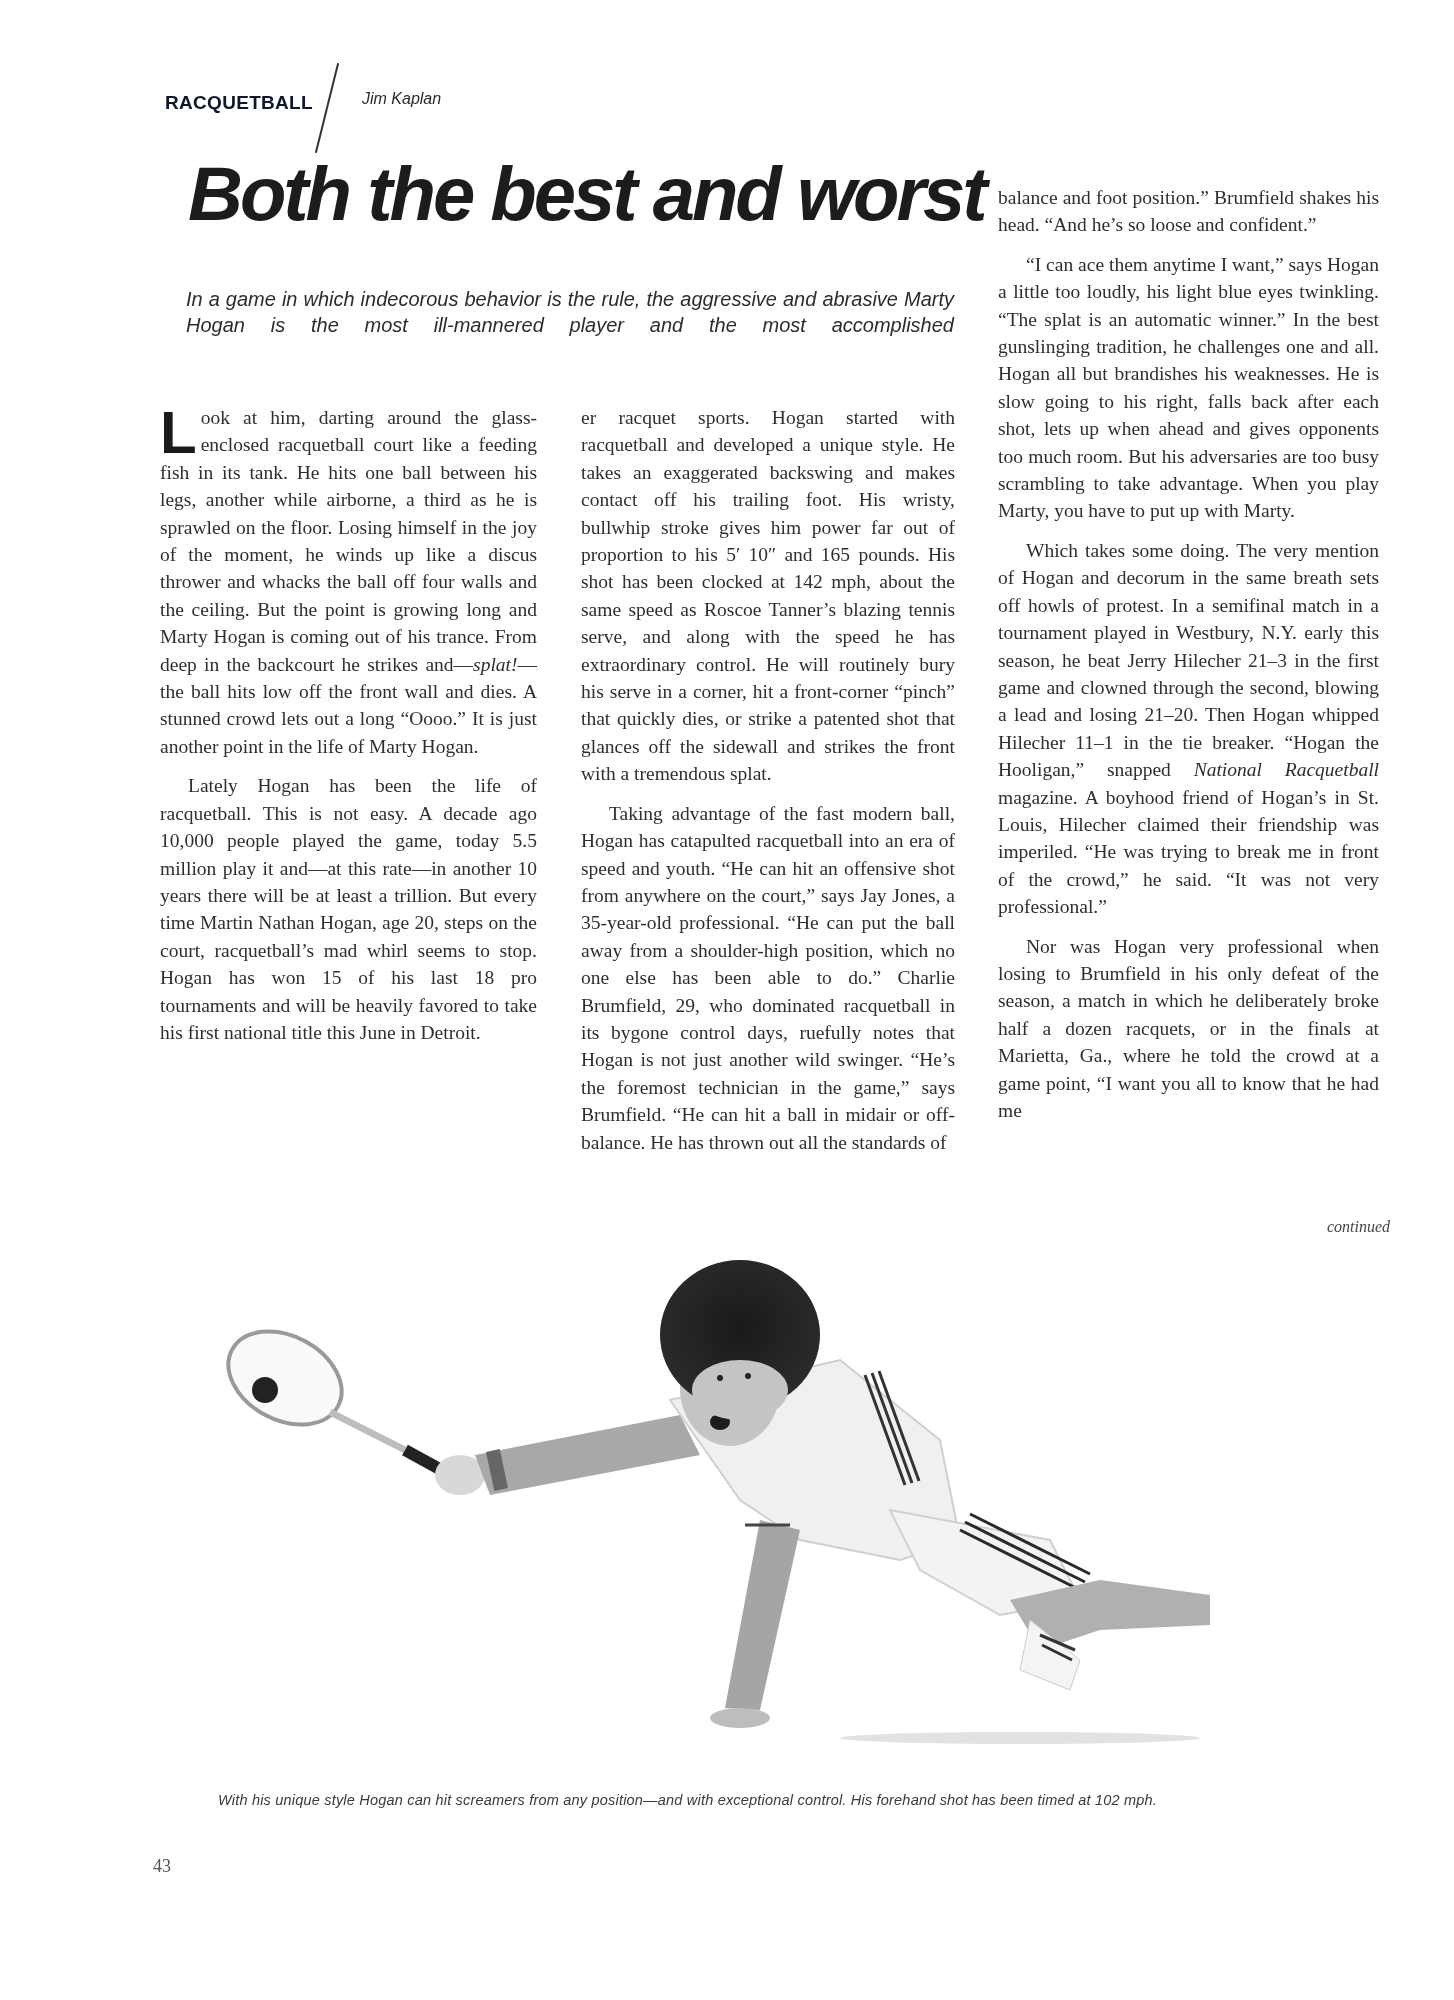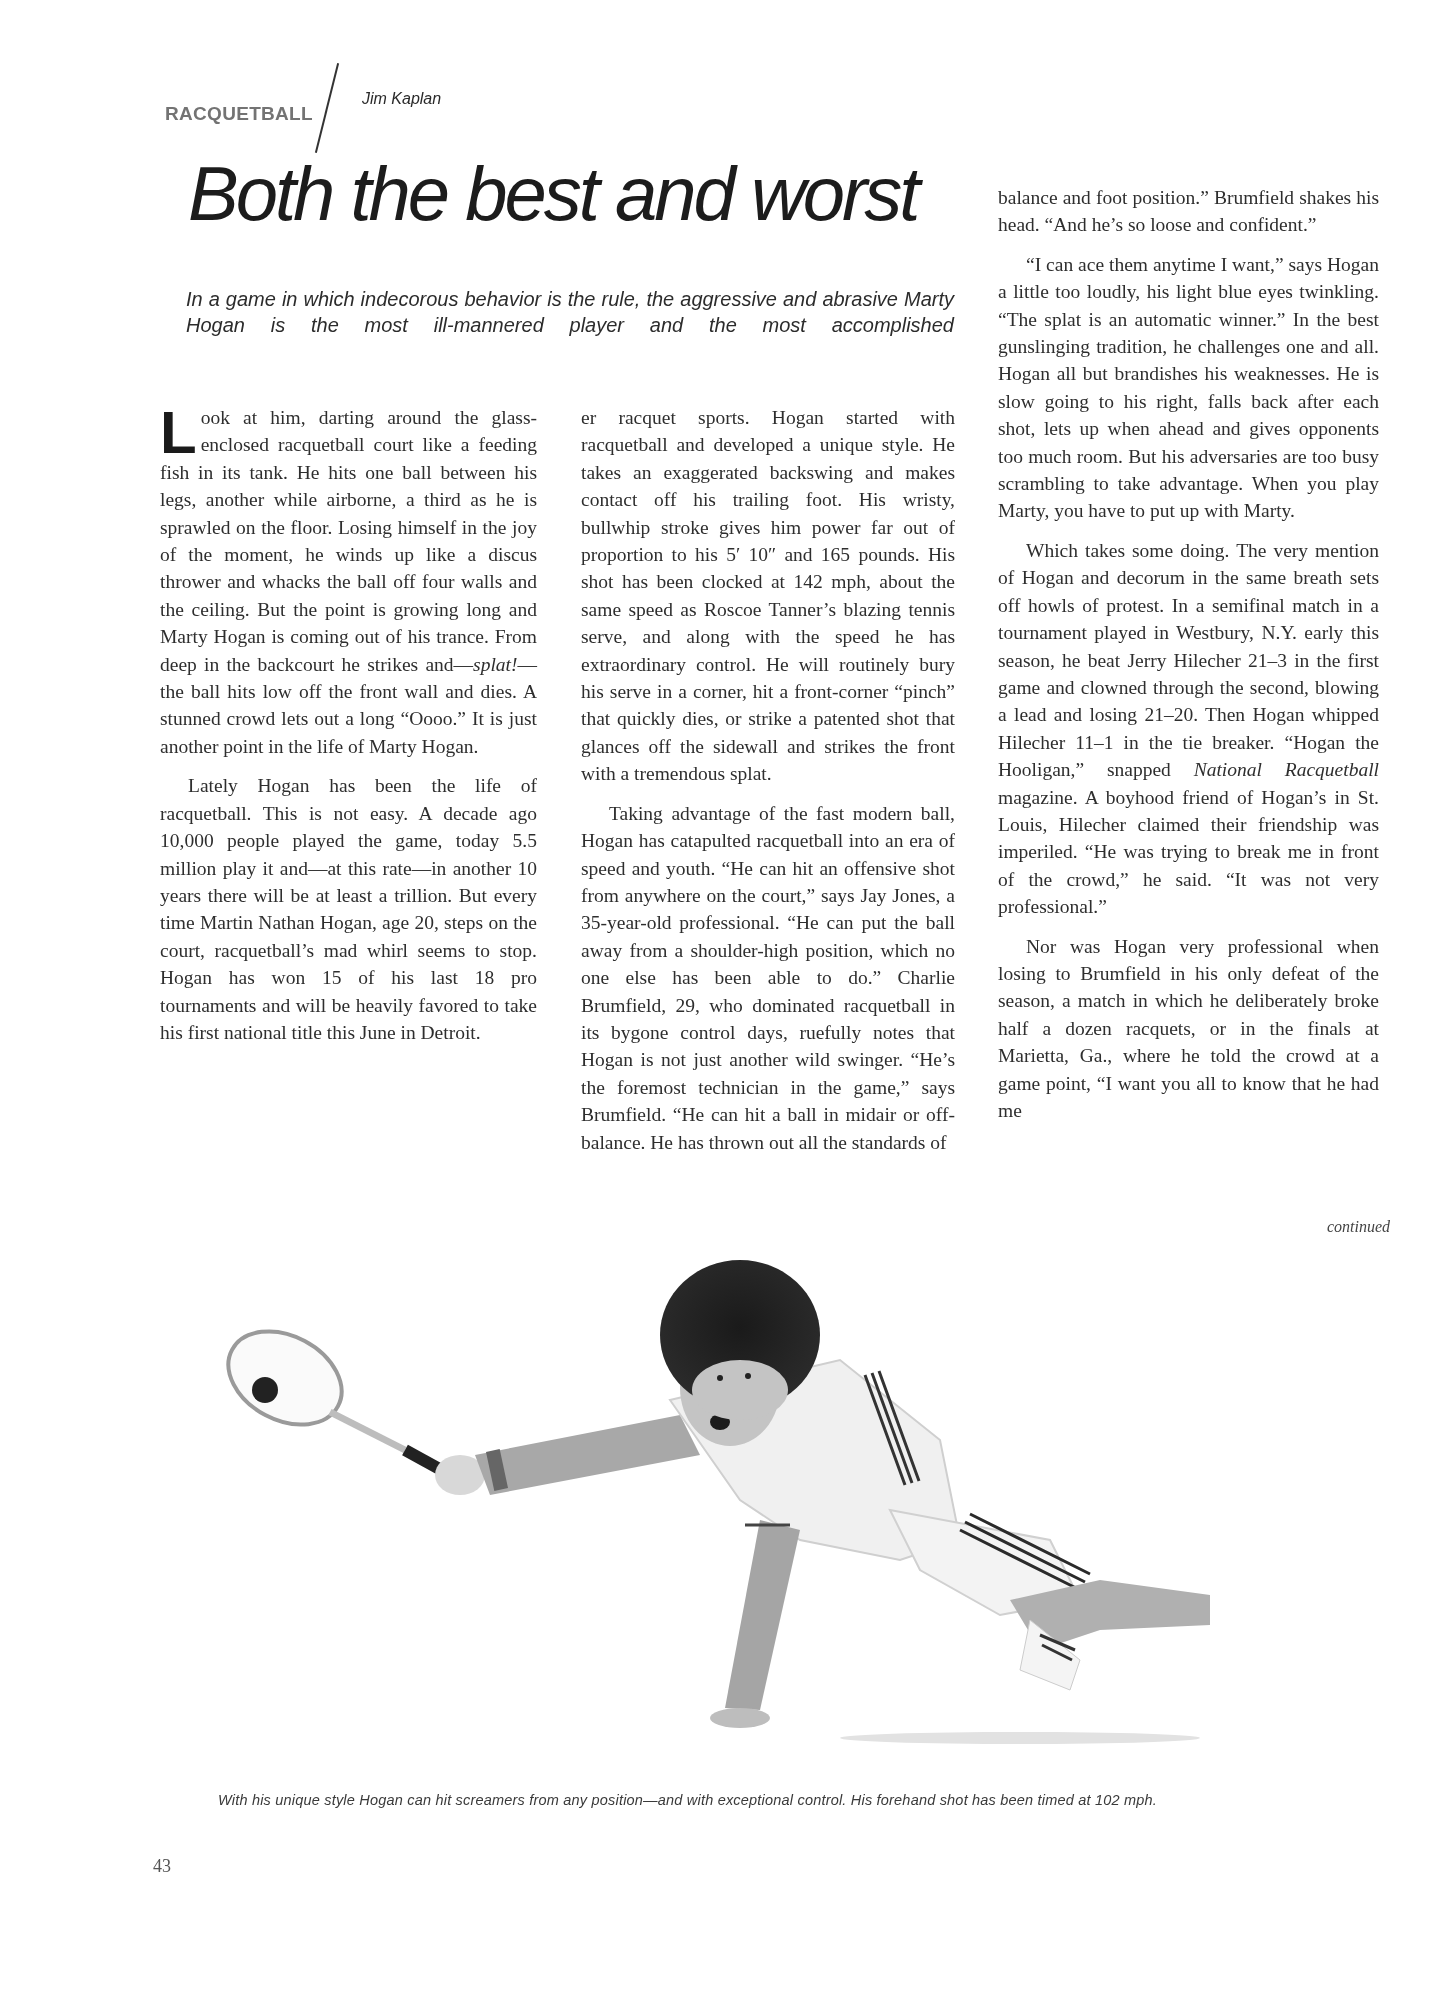--- a/index.html
+++ b/index.html
@@ -1,20 +1,20 @@
 <!DOCTYPE html>
 <html><head>
 <meta charset="utf-8">
 <style>
   html, body { margin:0; padding:0; background:#ffffff; }
   body { width:1454px; height:2000px; position:relative; overflow:hidden; color:#2a2a2a; }
-  .kicker { position:absolute; left:165px; top:92px; font-family:"Liberation Sans", sans-serif; font-weight:bold; font-size:19px; letter-spacing:0.3px; color:#737373;margin-top:11px; }
+  .kicker { position:absolute; left:165px; top:92px; font-family:"Liberation Sans", sans-serif; font-weight:bold; font-size:19px; letter-spacing:0.3px; color:#0f172a; }
   .slash { position:absolute; left:326px; top:62px; width:2px; height:92px; background:#333; transform:rotate(14deg); transform-origin:center; }
   .byline { position:absolute; left:362px; top:90px; font-family:"Liberation Sans", sans-serif; font-style:italic; font-size:16px; color:#2a2a2a; }
-  .title { position:absolute; left:188px; top:150px; font-family:"Liberation Sans", sans-serif; font-weight:normal; font-style:italic; font-size:76px; letter-spacing:-3px; color:#1c1c1c; white-space:nowrap; }
+  .title { position:absolute; left:188px; top:150px; font-family:"Liberation Sans", sans-serif; font-weight:bold; font-style:italic; font-size:76px; letter-spacing:-3px; color:#1c1c1c; white-space:nowrap; }
   .deck { position:absolute; left:186px; top:286px; width:768px; font-family:"Liberation Sans", sans-serif; font-style:italic; font-size:20px; line-height:26px; text-align:justify; text-align-last:justify; color:#2c2c2c; }
   .col { position:absolute; font-family:"Liberation Serif", serif; font-size:19.5px; line-height:27.4px; text-align:justify; color:#2e2e2e; hyphens:manual; }
   .col p { margin:12px; text-indent:28px; }
   .col p.noindent { text-indent:0; }
   .col1 { left:148px; top:392px; width:401px; }
   .col2 { left:569px; top:392px; width:398px; }
   .col3 { left:986px; top:172px; width:405px; }
   .dropcap { float:left; font-family:"Liberation Sans", sans-serif; font-weight:bold; font-size:60px; line-height:50px; margin:4px 4px 0 0; color:#1a1a1a; }
   .continued { position:absolute; left:1200px; top:1218px; width:190px; text-align:right; font-family:"Liberation Serif", serif; font-style:italic; font-size:16px; color:#444; }
   .photo { position:absolute; left:200px; top:1240px; width:1050px; height:530px; }

